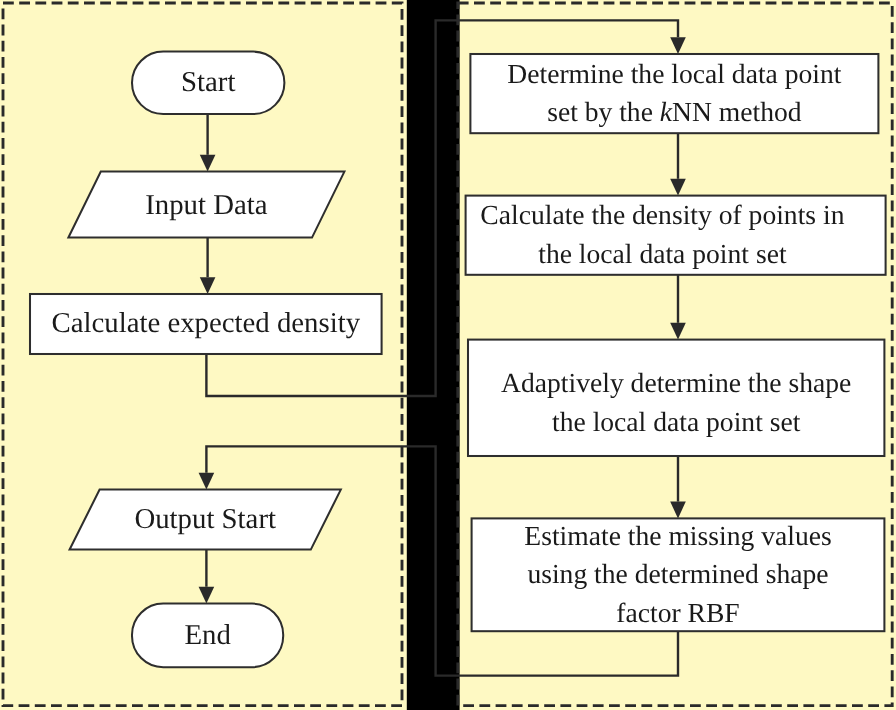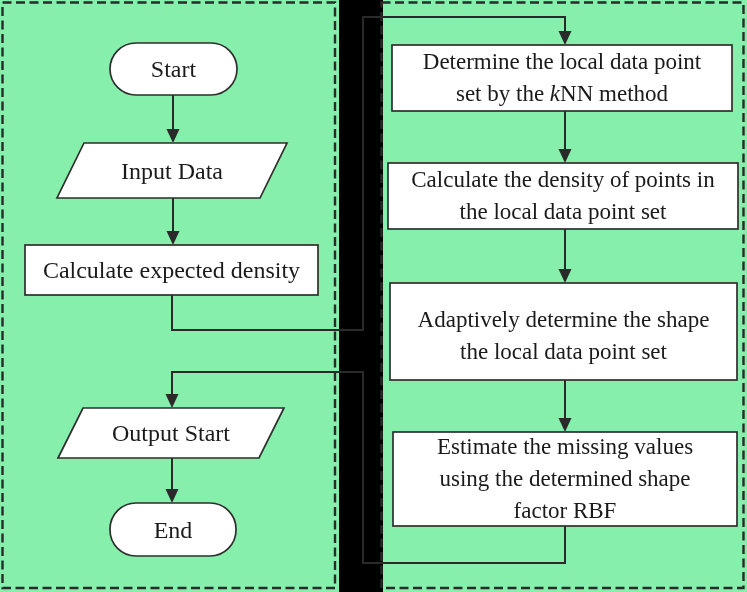--- a/index.html
+++ b/index.html
@@ -1,19 +1,19 @@
 <!DOCTYPE html>
 <html><head>
 <meta charset="utf-8">
 <style>
   html,body{margin:0;padding:0;background:#ffffff;}
   .stage{
     position:relative;
     width:747px;height:592px;
-    background:#86efac;
+    background:#fef9c3;
     overflow:hidden;
     font-family:"Liberation Serif","DejaVu Serif",serif;
     color:#1a1a1a;
   }
   .stage svg{position:absolute;left:0;top:0;}
   .lbl{
     position:absolute;
     display:flex;
     flex-direction:column;
     align-items:center;
@@ -97,21 +97,21 @@
 
   <div class="lbl" style="left:110px;top:503px;width:126px;height:53px;">
     <span>End</span>
   </div>
 
   <div class="lbl small" style="left:392px;top:45px;width:340px;height:66px;">
     <div><span>Determine the local data point</span></div>
     <div><span>set by the </span><span class="it">k</span><span>NN method</span></div>
   </div>
 
-  <div class="lbl small" style="left:388px;top:163px;width:350px;height:66px;">
+  <div class="lbl small" style="left:377px;top:163px;width:350px;height:66px;">
     <div><span>Calculate the density of points in</span></div>
     <div><span>the local data point set</span></div>
   </div>
 
   <div class="lbl small" style="left:390px;top:283px;width:347px;height:106px;">
     <div><span>Adaptively determine the shape</span></div>
     <div><span>the local data point set</span></div>
   </div>
 
   <div class="lbl small" style="left:393px;top:432px;width:344px;height:94px;">

